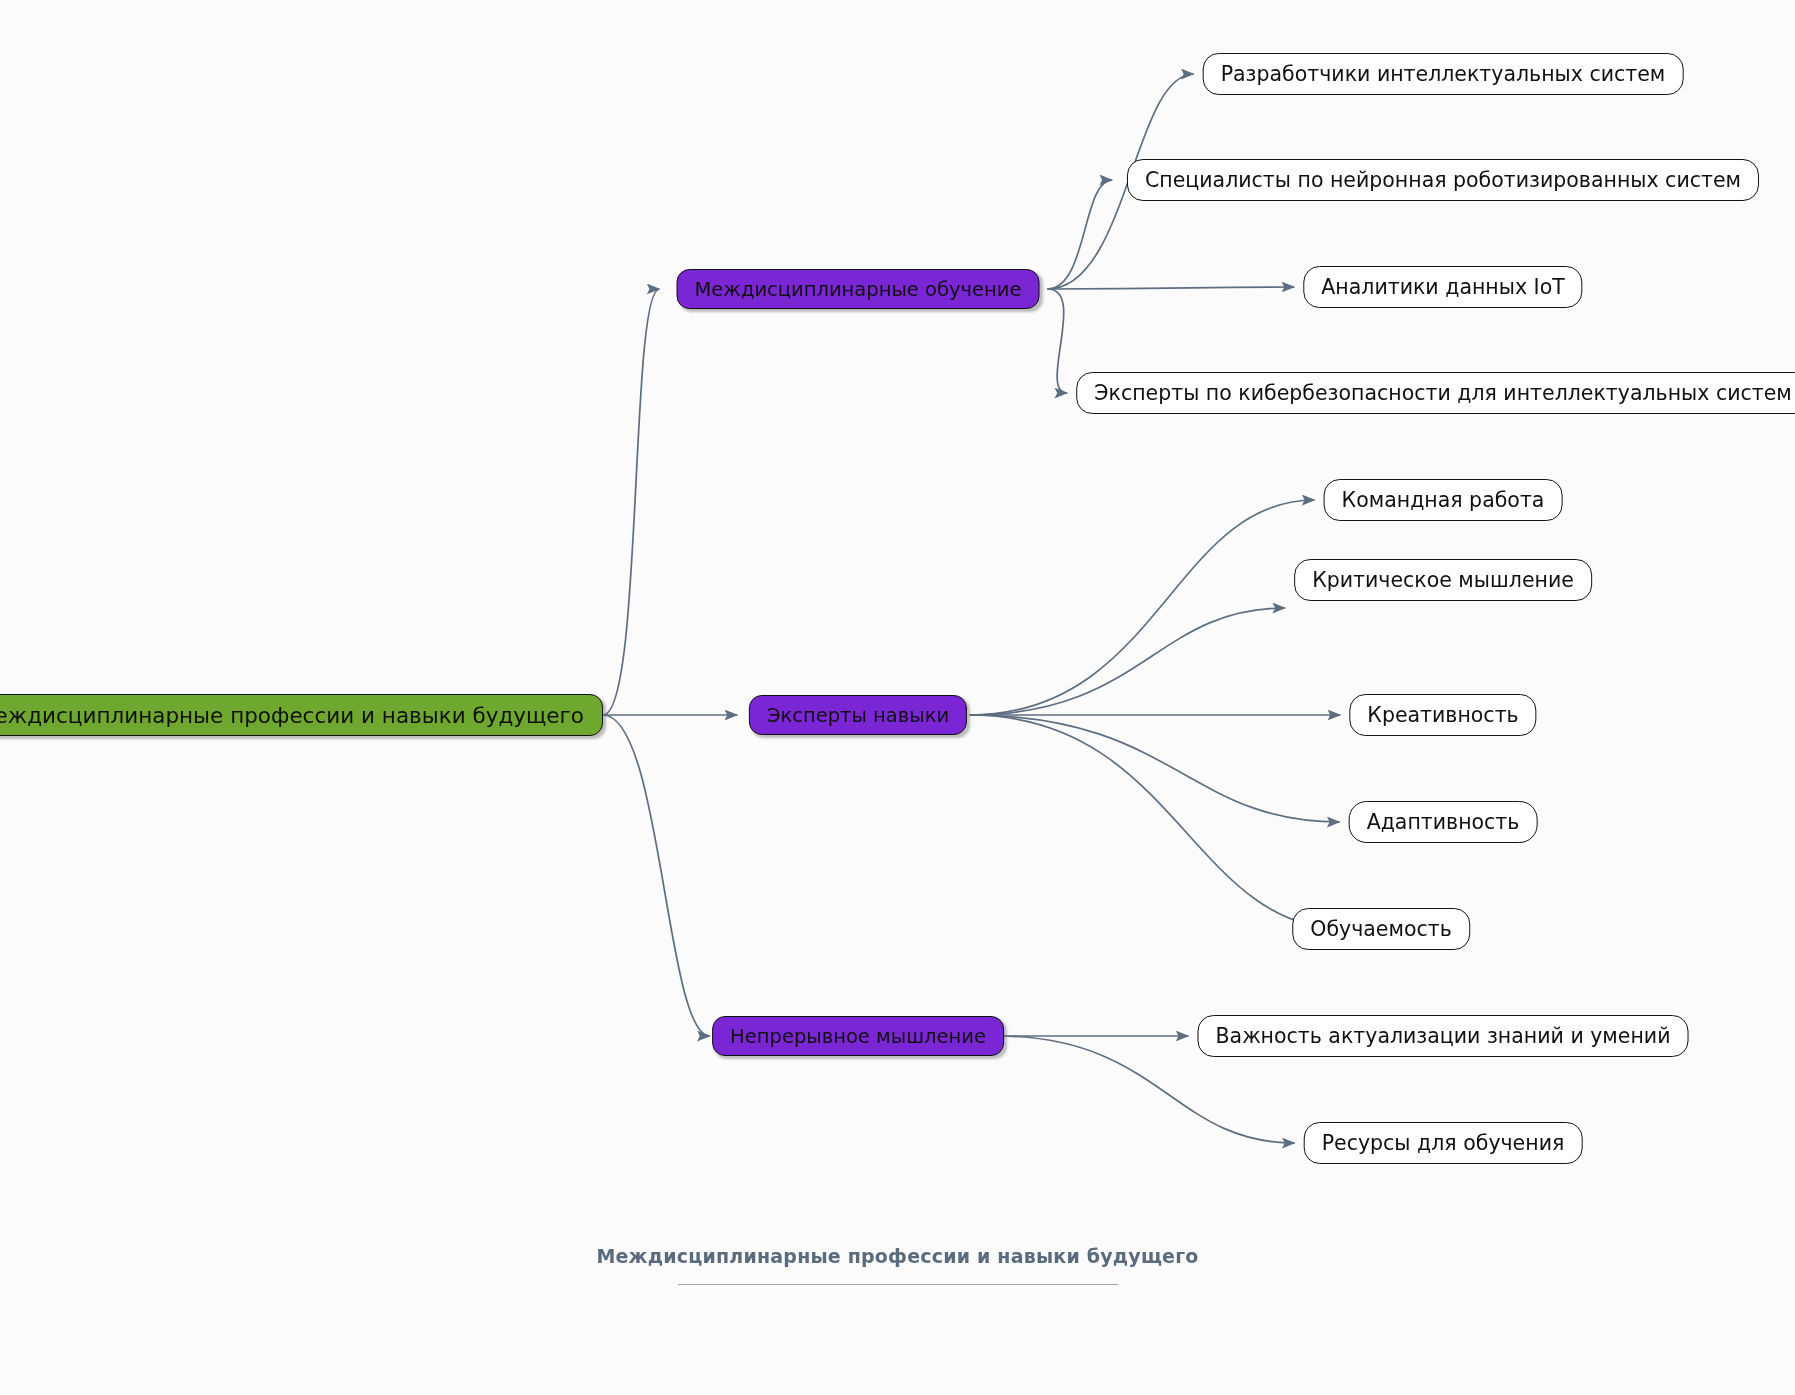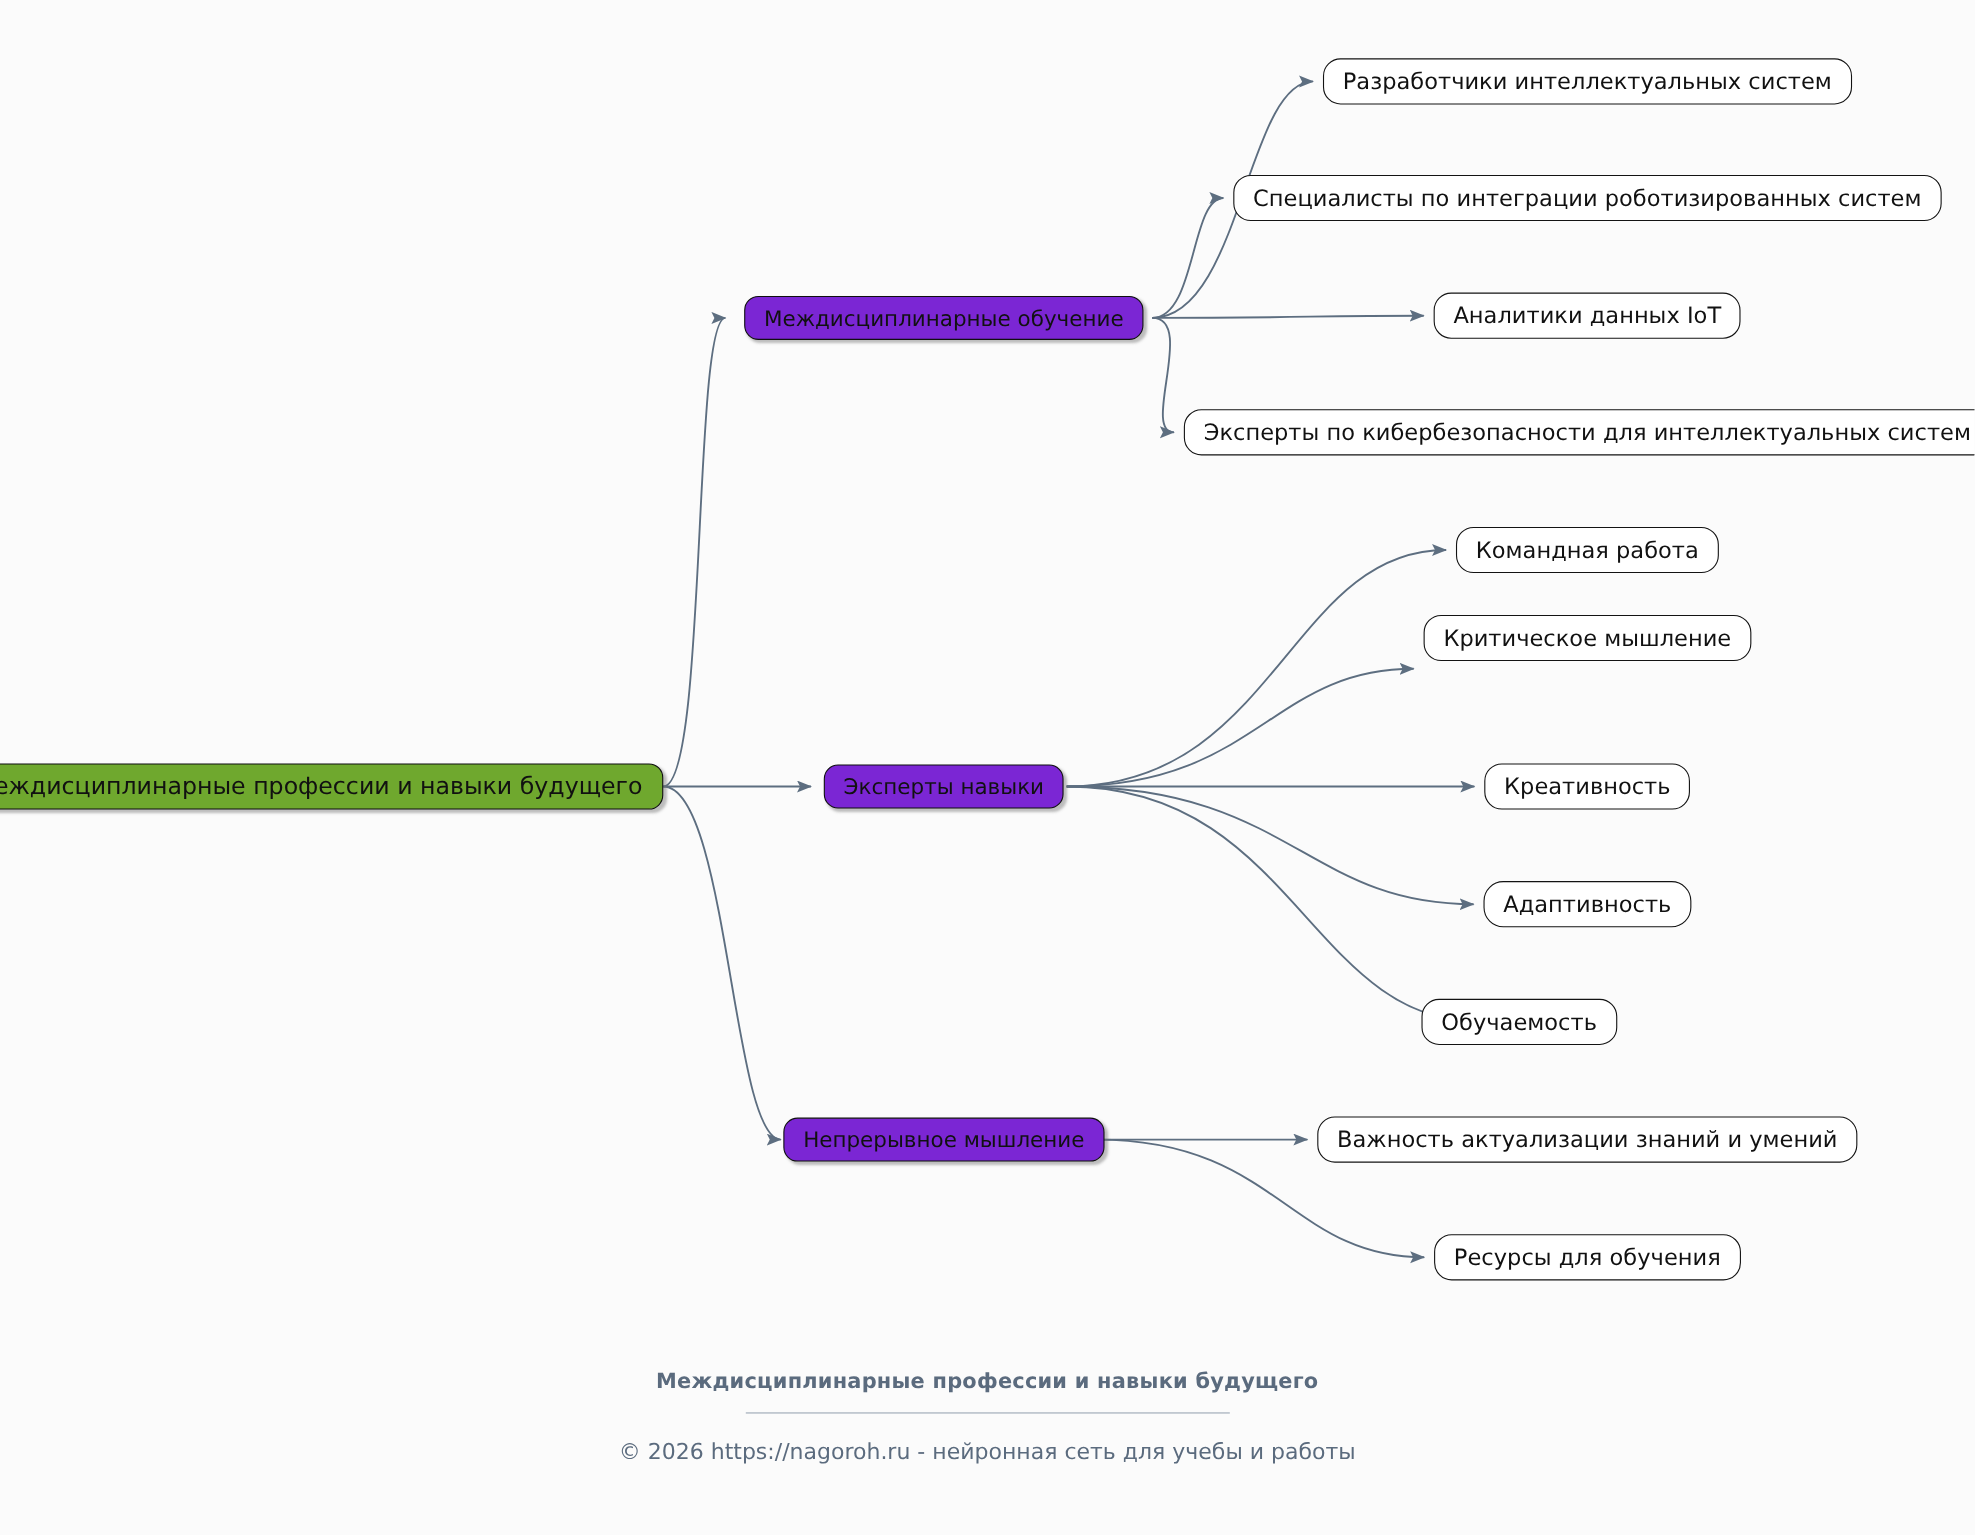--- a/index.html
+++ b/index.html
@@ -131,21 +131,21 @@
       <div class="node node-root" style="left: 280px; top: 715px; background: rgb(111, 168, 46);">
         <span>Междисциплинарные профессии и навыки будущего</span>
       </div>
       <div class="node node-branch" style="left: 858px; top: 289px; background: rgb(123, 38, 212);">
         <span>Междисциплинарные обучение</span>
       </div>
       <div class="node node-leaf" style="left: 1443px; top: 74px;">
         <span>Разработчики интеллектуальных систем</span>
       </div>
       <div class="node node-leaf" style="left: 1443px; top: 180px;">
-        <span>Специалисты по интеграции роботизированных систем</span>
+        <span>Специалисты по нейронная роботизированных систем</span>
       </div>
       <div class="node node-leaf" style="left: 1443px; top: 287px;">
         <span>Аналитики данных IoT</span>
       </div>
       <div class="node node-leaf" style="left: 1443px; top: 393px;">
         <span>Эксперты по кибербезопасности для интеллектуальных систем</span>
       </div>
       <div class="node node-branch" style="left: 858px; top: 715px; background: rgb(123, 38, 212);">
         <span>Эксперты навыки</span>
       </div>
@@ -173,14 +173,13 @@
       <div class="node node-leaf" style="left: 1443px; top: 1143px;">
         <span>Ресурсы для обучения</span>
       </div>
     </div>
 
 </div>
 
 <div id="footer">
   <div id="footer-title">Междисциплинарные профессии и навыки будущего</div>
   <div id="footer-divider"></div>
-  <div id="footer-copyright">© 2026 https://nagoroh.ru - нейронная сеть для учебы и работы</div>
 </div>
 
 </body></html>

